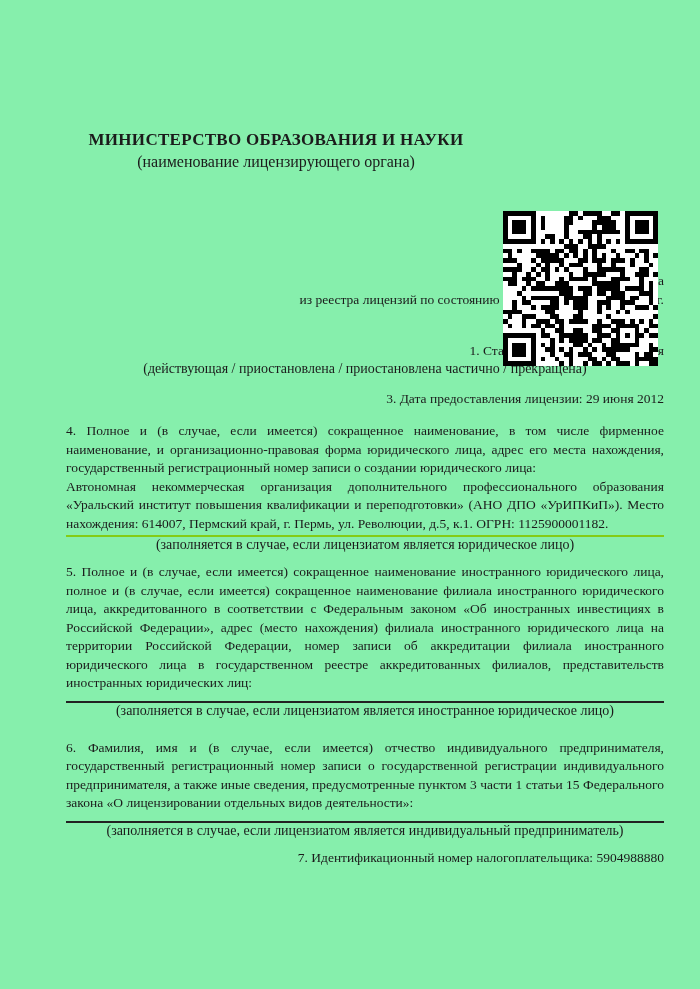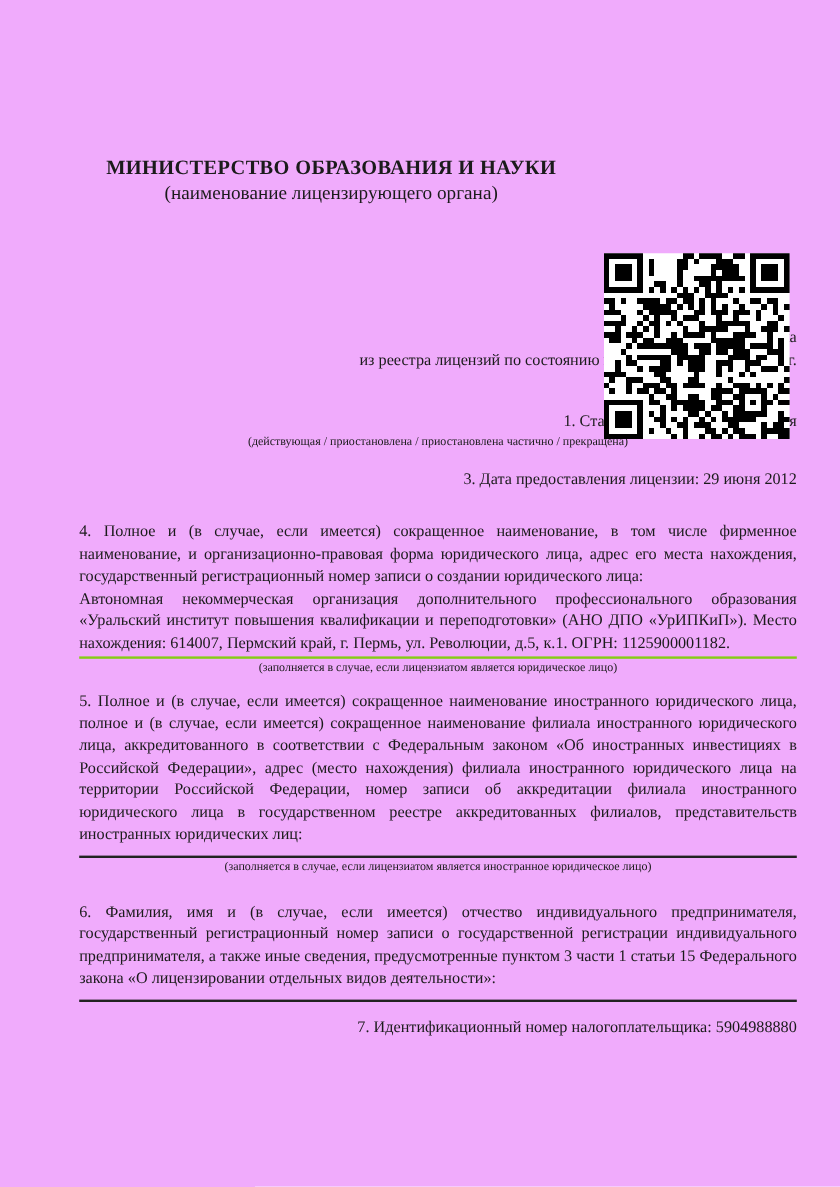--- a/index.html
+++ b/index.html
@@ -4,21 +4,21 @@
 <style>
   html, body {
     margin: 0;
     padding: 0;
     background: #ffffff;
   }
   .page {
     position: relative;
     width: 700px;
     height: 989px;
-    background: #f0abfc;
+    background: #86efac;
     color: #1b1b1b;
     font-family: "Liberation Serif", "DejaVu Serif", serif;
     font-size: 13.5px;
     line-height: 18.5px;
     overflow: hidden;
   }
   .content {
     position: relative;
     padding: 0 36px 0 66px; 
     height: 100%;
@@ -54,26 +54,26 @@
   .doc-title {
     margin-top: 104px;
     text-align: right;
   }
   
   .item      { text-align: right; }
   .item.just { text-align: justify; }
   .mt1 { margin-top: 33px; }
   .mt2 { margin-top: 19px; }
   .mt3 { margin-top: 15px; }
-  .mt4 { margin-top: 26px; }
+  .mt4 { margin-top: 14px; }
   .mt5 { margin-top: 12px; }
   .mt6 { margin-top: 22px; }
   .mt7 { margin-top: 12px; }
   .field-caption {
-    font-size: 10px;
+    font-size: 14px;
     line-height: 13px;
     text-align: center;
     margin-top: 1px;
   }
   .value-underlined {
     text-align: justify;
     border-bottom: 2px solid #84cc16;
     padding-bottom: 2px;
   }
   .blank-value {
@@ -648,17 +648,18 @@
     <div class="item just mt4">4. Полное и (в случае, если имеется) сокращенное наименование, в том числе фирменное наименование, и организационно-правовая форма юридического лица, адрес его места нахождения, государственный регистрационный номер записи о создании юридического лица:</div>
     <div class="value-underlined">Автономная некоммерческая организация дополнительного профессионального образования «Уральский институт повышения квалификации и переподготовки» (АНО ДПО «УрИПКиП»). Место нахождения: 614007, Пермский край, г. Пермь, ул. Революции, д.5, к.1. ОГРН: 1125900001182.</div>
     <div class="field-caption">(заполняется в случае, если лицензиатом является юридическое лицо)</div>
 
     <div class="item just mt5">5. Полное и (в случае, если имеется) сокращенное наименование иностранного юридического лица, полное и (в случае, если имеется) сокращенное наименование филиала иностранного юридического лица, аккредитованного в соответствии с Федеральным законом «Об иностранных инвестициях в Российской Федерации», адрес (место нахождения) филиала иностранного юридического лица на территории Российской Федерации, номер записи об аккредитации филиала иностранного юридического лица в государственном реестре аккредитованных филиалов, представительств иностранных юридических лиц:</div>
     <div class="blank-value"></div>
     <div class="field-caption">(заполняется в случае, если лицензиатом является иностранное юридическое лицо)</div>
 
     <div class="item just mt6">6. Фамилия, имя и (в случае, если имеется) отчество индивидуального предпринимателя, государственный регистрационный номер записи о государственной регистрации индивидуального предпринимателя, а также иные сведения, предусмотренные пунктом 3 части 1 статьи 15 Федерального закона «О лицензировании отдельных видов деятельности»:</div>
     <div class="blank-value"></div>
+    <div class="field-caption">(заполняется в случае, если лицензиатом является индивидуальный предприниматель)</div>
 
     <div class="item mt7">7. Идентификационный номер налогоплательщика: 5904988880</div>
 
   </div>
 </div>
 
 </body></html>

